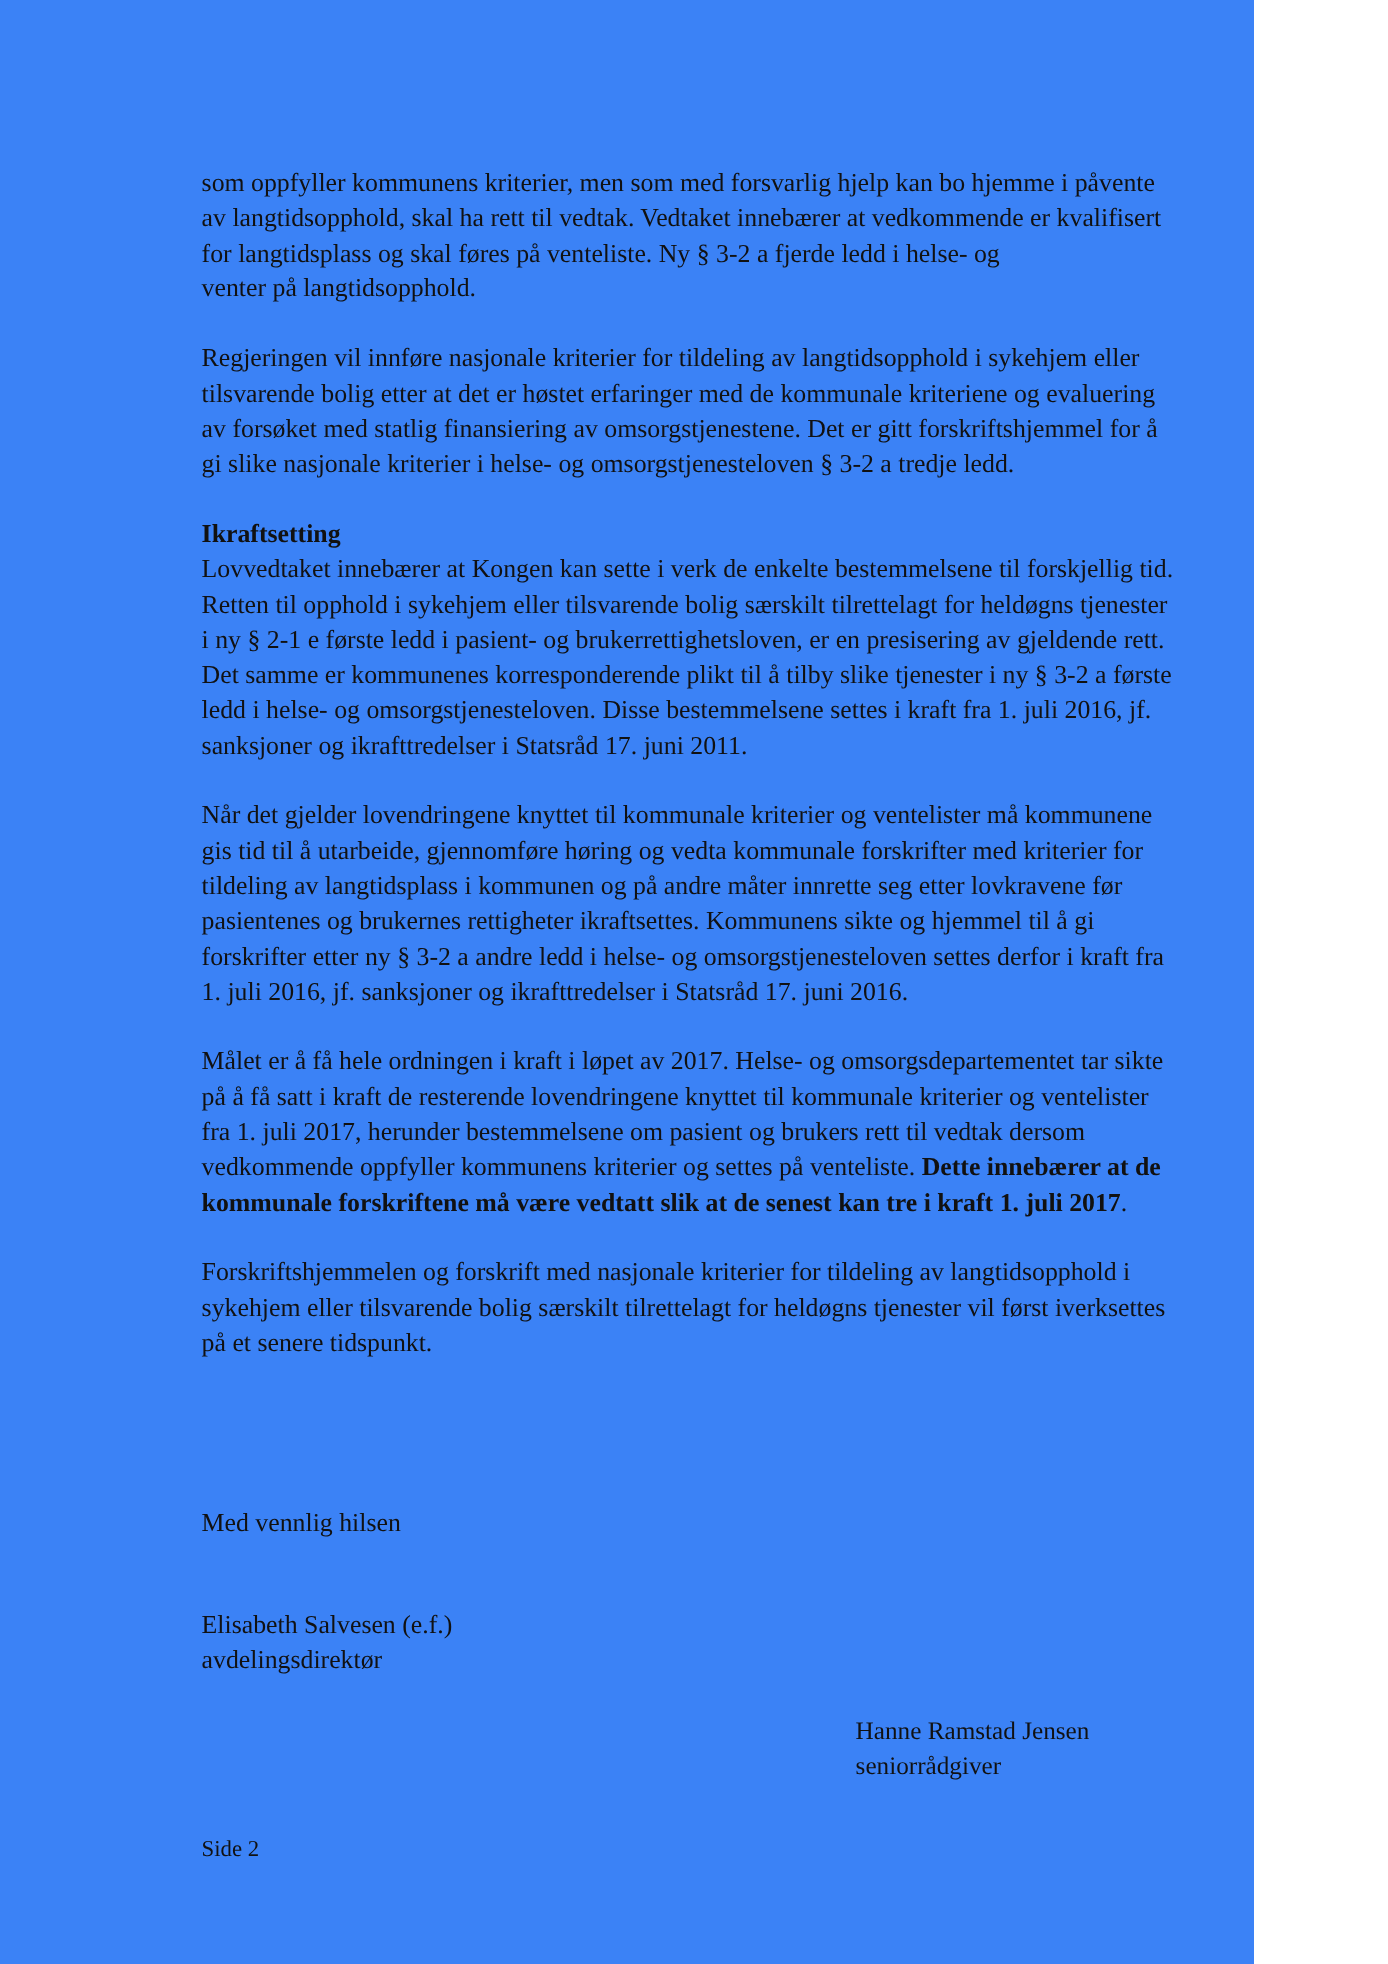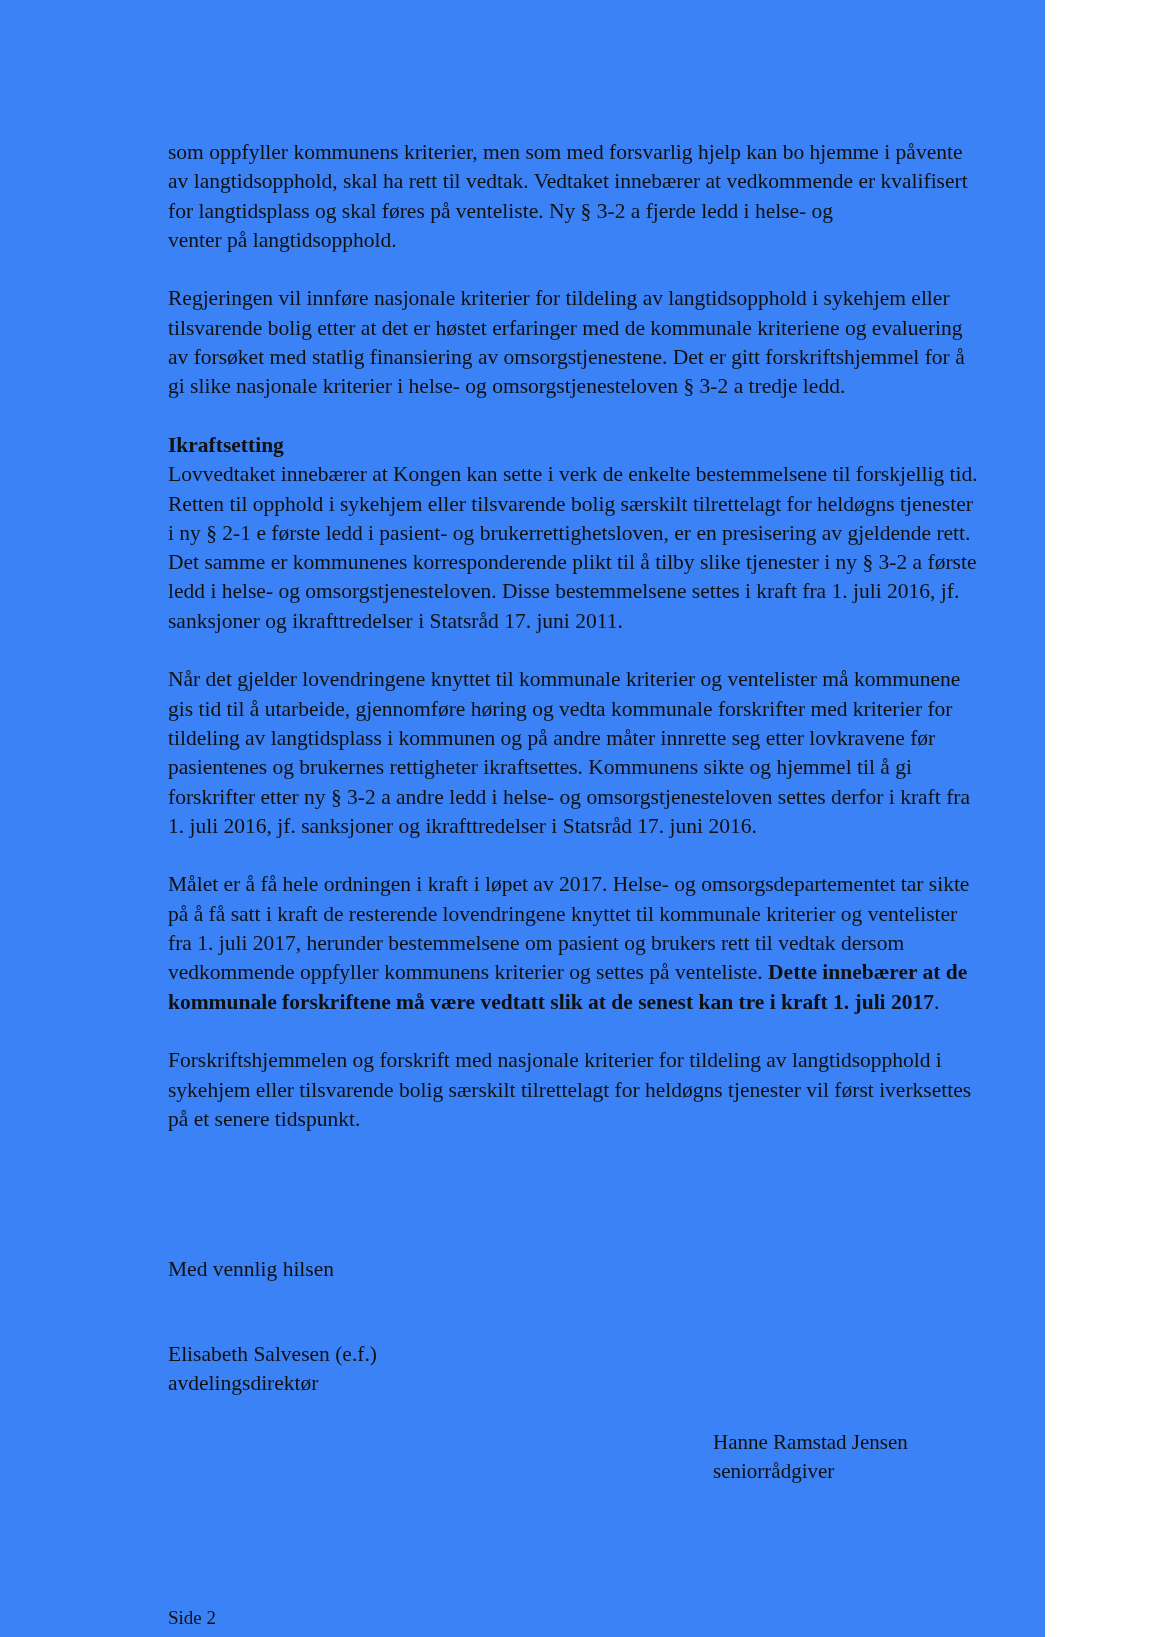--- a/index.html
+++ b/index.html
@@ -59,21 +59,21 @@
     left: 693px;
     top: 1428px;
     font-size: 21px;
     line-height: 29.3px;
     margin-left: 20px;
   }
   .signer-name, .signer-title { display: block; }
   .footer {
     position: absolute;
     left: 168px;
-    top: 1606px;
+    top: 1530px;
     font-size: 19px;
     line-height: 24px;
   }
 </style>
 </head>
 <body>
 
 <div class="page">
 
   <div class="body-text">

